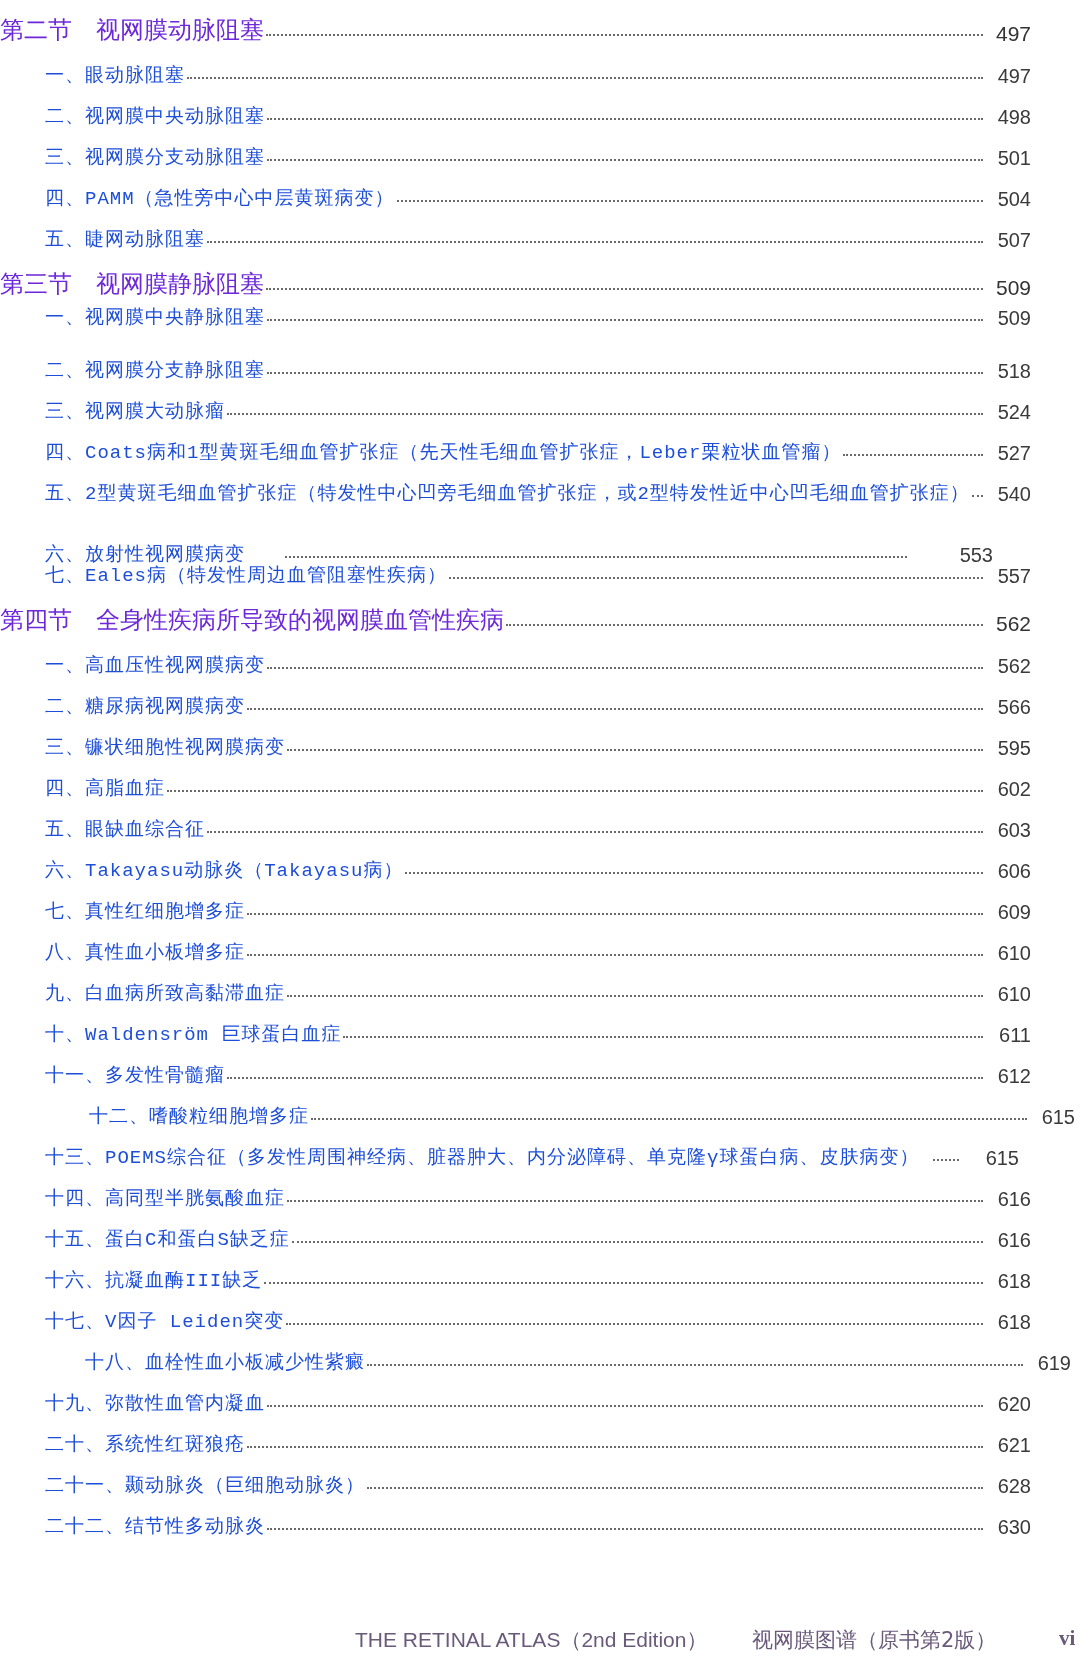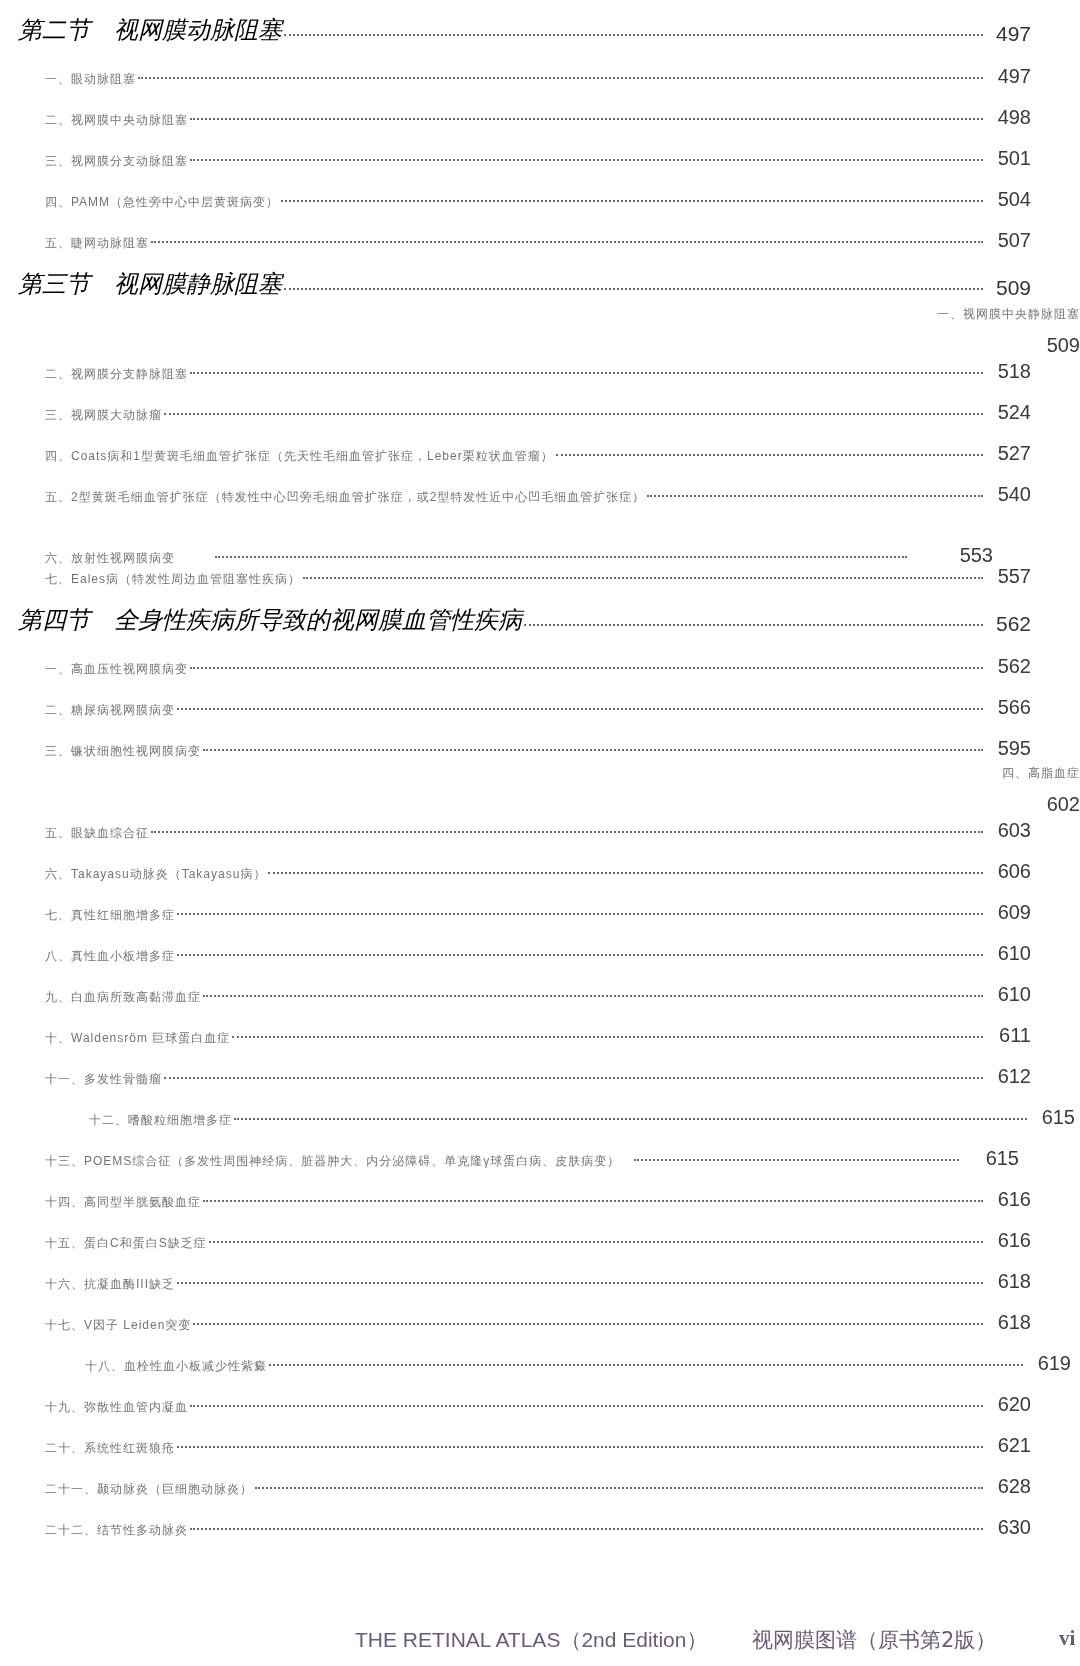--- a/index.html
+++ b/index.html
@@ -5,25 +5,25 @@
   html, body { margin: 0; padding: 0; background: #ffffff; }
   body { width: 1080px; height: 1666px; position: relative; overflow: hidden;
          font-family: "DejaVu Sans", "Liberation Sans", sans-serif; color: #3a3a3a; }
   .toc { position: absolute; left: 0; top: 0; width: 1080px; }
   .row { position: absolute; left: 0; width: 1080px; height: 36px; display: flex; align-items: flex-end; }
   .row .title { white-space: nowrap; flex: 0 0 auto; }
   .row .leader { flex: 1 1 auto; overflow: hidden; white-space: nowrap; margin: 0 2px; color: #555;
                  border-bottom: 2px dotted #6a6a6a; height: 0; align-self: flex-end; margin-bottom: 9px; }
   .row .page { flex: 0 0 auto; font-family: "Liberation Sans", sans-serif; width: 46px; text-align: right; }
   .sec { }
-  .sec .title { padding-left: 18px; font-size: 24px; color: #000000; font-style: italic; }
+  .sec .title { font-size: 24px; color: #6d28d9; }
   .sec .page { font-size: 21px; color: #333; }
   .sec .leader { margin-bottom: 10px; }
-  .item .title { padding-left: 45px; font-size: 12px; color: #737373; letter-spacing: 1px;
-                 font-family: Liberation Sans, sans-serif; }
+  .item .title { padding-left: 45px; font-size: 19px; color: #1d4ed8; letter-spacing: 1px;
+                 font-family: Liberation Mono, monospace; }
   .item .page { font-size: 20px; color: #3a3a3a; }
   .row .right-pad { flex: 0 0 49px; }
   .footer { position: absolute; top: 1626px; left: 0; width: 1080px; height: 36px; }
   .footer .en { position: absolute; left: 355px; top: 0; font-size: 21px; color: #6a5a7a;
                 font-family: "Liberation Sans", sans-serif; }
   .footer .cn { position: absolute; left: 752px; top: 0; font-size: 21px; color: #6a5a7a; }
   .footer .pg { position: absolute; left: 1040px; top: 0; font-size: 21px; color: #6a5a7a;
                 font-family: "Liberation Serif", serif; font-weight: bold; margin-left: 19px; }
 </style>
 </head>
@@ -65,21 +65,21 @@
       <span class="leader"></span>
       <span class="page">507</span>
       <span class="right-pad"></span>
     </div>
     <div class="row sec" style="top: 264px;">
       <span class="title">第三节　视网膜静脉阻塞</span>
       <span class="leader"></span>
       <span class="page">509</span>
       <span class="right-pad"></span>
     </div>
-    <div class="row item" style="top: 306px; flex-direction: column;">
+    <div class="row item" style="top: 294px;">
       <span class="title">一、视网膜中央静脉阻塞</span>
       <span class="leader"></span>
       <span class="page">509</span>
       <span class="right-pad"></span>
     </div>
     <div class="row item" style="top: 347px;">
       <span class="title">二、视网膜分支静脉阻塞</span>
       <span class="leader"></span>
       <span class="page">518</span>
       <span class="right-pad"></span>
@@ -131,21 +131,21 @@
       <span class="leader"></span>
       <span class="page">566</span>
       <span class="right-pad"></span>
     </div>
     <div class="row item" style="top: 724px;">
       <span class="title">三、镰状细胞性视网膜病变</span>
       <span class="leader"></span>
       <span class="page">595</span>
       <span class="right-pad"></span>
     </div>
-    <div class="row item" style="top: 765px; flex-direction: column;">
+    <div class="row item" style="top: 765px;">
       <span class="title">四、高脂血症</span>
       <span class="leader"></span>
       <span class="page">602</span>
       <span class="right-pad"></span>
     </div>
     <div class="row item" style="top: 806px;">
       <span class="title">五、眼缺血综合征</span>
       <span class="leader"></span>
       <span class="page">603</span>
       <span class="right-pad"></span>

